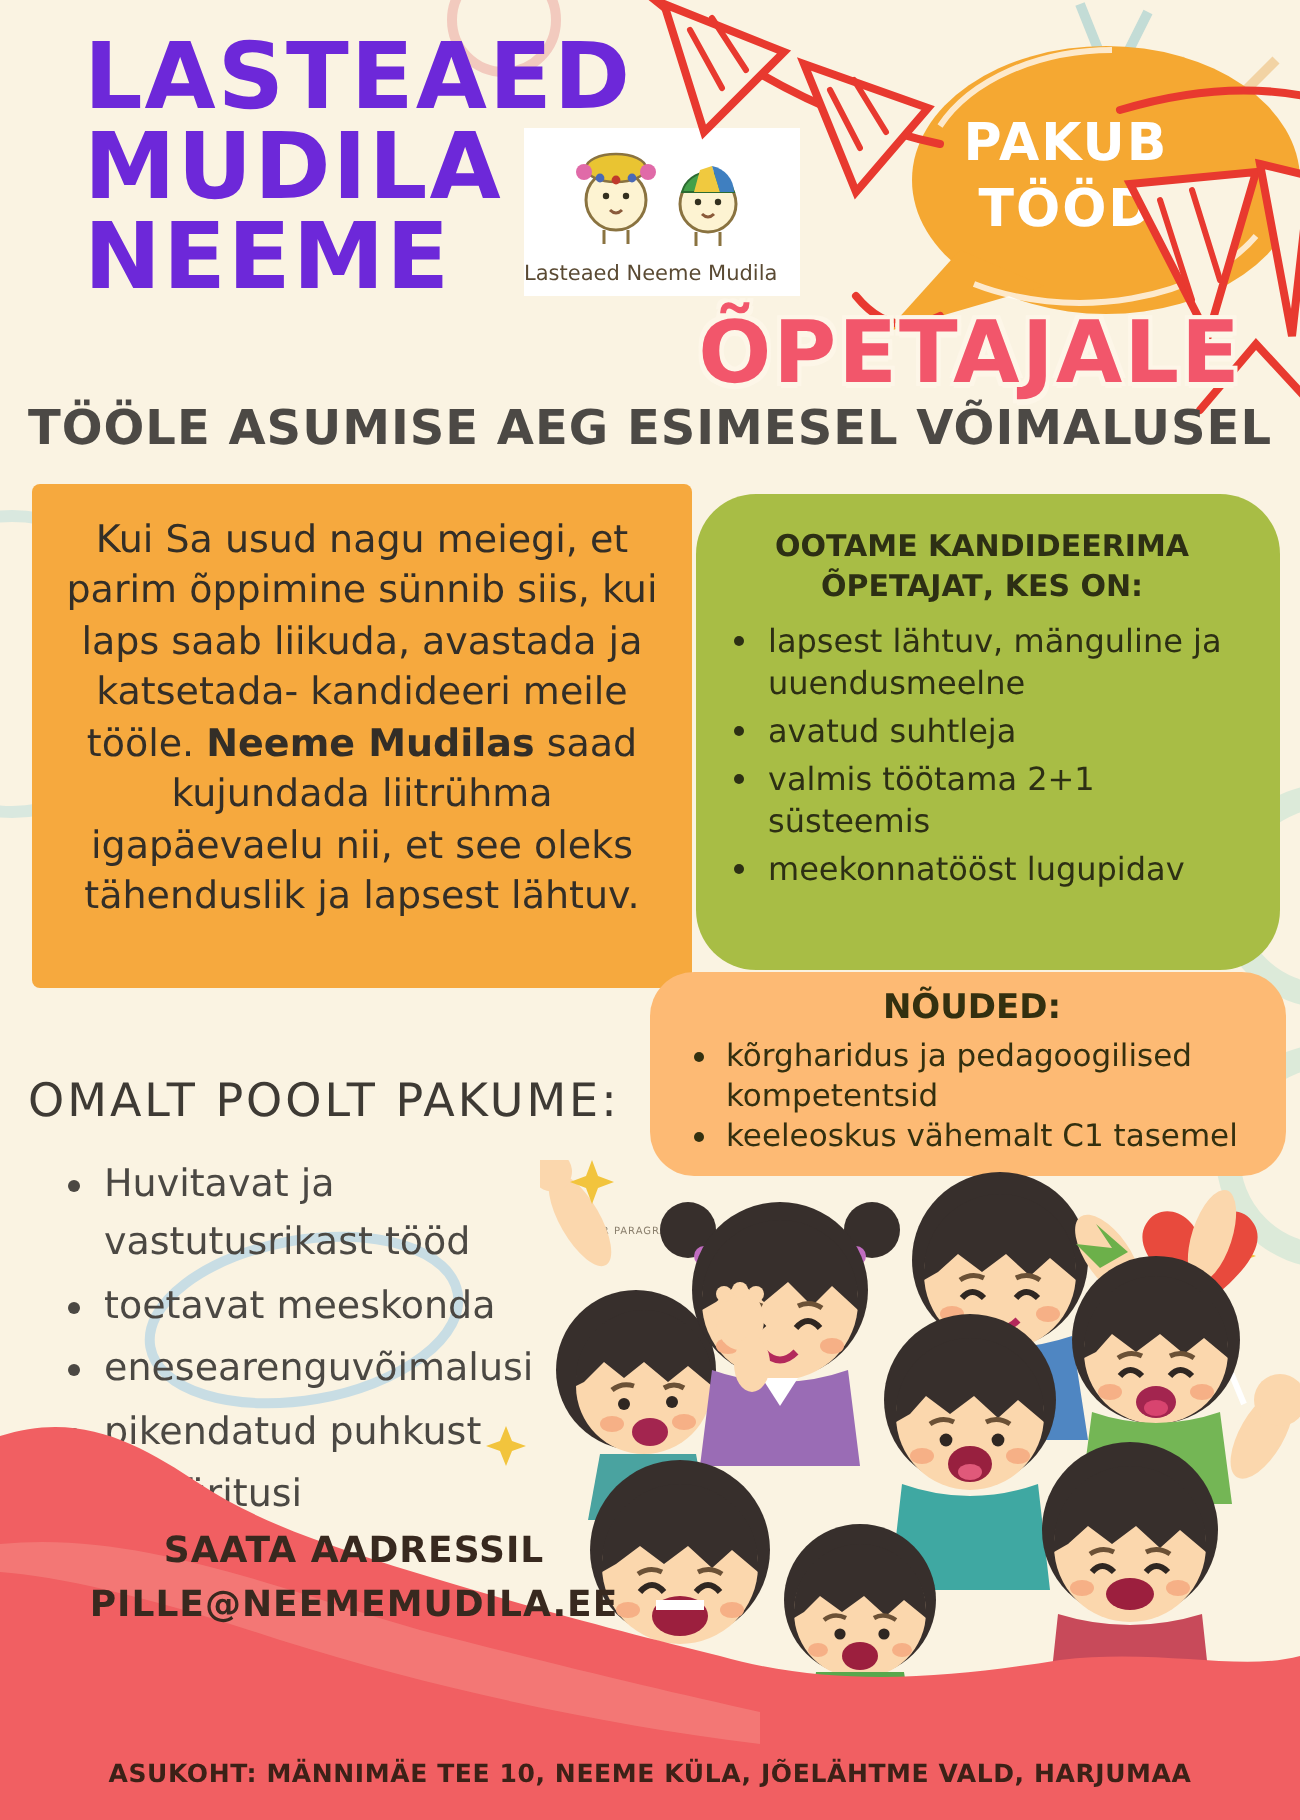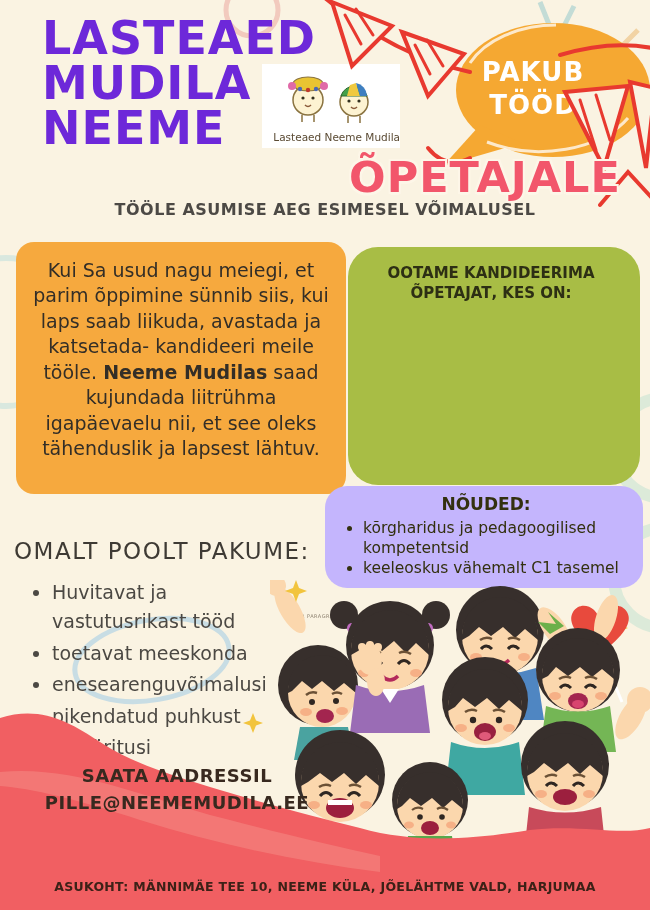--- a/index.html
+++ b/index.html
@@ -6,36 +6,36 @@
   body{font-family:"DejaVu Sans","Liberation Sans",sans-serif;}
   .poster{position:relative;width:650px;height:910px;background:#faf3e2;overflow:hidden;}
   .abs{position:absolute;}
   svg{display:block;}
   .layer{position:absolute;left:0;top:0;width:650px;height:910px;pointer-events:none;}
 
   
   .title{left:42px;top:16px;color:#6d28d9;font-weight:bold;font-size:46px;line-height:0.98;letter-spacing:1px;}
   
   .logo{left:262px;top:64px;width:138px;height:84px;background:#ffffff;}
-  .logo-caption{position:absolute;left:0;right:0;bottom:5px;text-align:right;font-size:10.5px;color:#5a4a33;}
+  .logo-caption{position:absolute;left:0;right:0;bottom:5px;text-align:left;font-size:10.5px;color:#5a4a33;}
   
   .bubble-text{left:438px;top:56px;width:190px;text-align:center;color:#ffffff;font-weight:bold;font-size:26px;line-height:1.25;letter-spacing:1px;}
   
   .role-heading{left:320px;top:152px;width:330px;text-align:center;color:#f2566b;font-weight:bold;font-size:43px;letter-spacing:1px;
     text-shadow:-2px -2px 0 #fdf6e8,2px -2px 0 #fdf6e8,-2px 2px 0 #fdf6e8,2px 2px 0 #fdf6e8,0 3px 0 #fdf6e8;}
-  .start-heading{left:0;top:200px;width:650px;text-align:center;color:#4c4945;font-weight:bold;font-size:16px;letter-spacing:0.5px;}
-  
-  .intro-box{left:16px;top:242px;width:330px;height:252px;background:#f6a93e;border-radius:18px;
+  .start-heading{left:0;top:200px;width:650px;text-align:center;color:#4c4945;font-weight:bold;font-size:24px;letter-spacing:0.5px;}
+  
+  .intro-box{left:16px;top:242px;width:330px;height:252px;background:#f6a93e;border-radius:4px;
     padding:16px 12px;box-sizing:border-box;text-align:center;color:#332e27;font-size:19px;line-height:1.34;}
   .candidate-box{left:348px;top:247px;width:292px;height:238px;background:#a8bd45;border-radius:30px;
     padding:16px 18px 0 12px;box-sizing:border-box;color:#2d2f14;}
   .candidate-box .bhead{text-align:center;font-size:15px;font-weight:600;line-height:1.35;}
   .candidate-box ul{margin:6px 0 0 0;padding-left:24px;font-size:16px;line-height:1.32;}
   .candidate-box li{margin-bottom:3px;}
-  .req-box{left:325px;top:486px;width:318px;height:102px;background:#c4b5fd;border-radius:22px;
+  .req-box{left:325px;top:486px;width:318px;height:102px;background:#fdba74;border-radius:22px;
     padding:8px 10px 12px 14px;box-sizing:border-box;color:#33300f;}
   .req-box .bhead{text-align:center;font-size:17px;font-weight:bold;}
   .req-box ul{margin:4px 0 0 0;padding-left:24px;font-size:15.5px;line-height:1.3;}
   
   .offer-heading{left:14px;top:538px;width:330px;color:#3e3a34;font-weight:normal;font-size:23px;letter-spacing:1.5px;}
   .offer-list{left:30px;top:578px;width:250px;color:#4b4843;font-size:19px;}
   .offer-list ul{margin:0;padding-left:22px;line-height:1.55;}
   .offer-list li{margin-bottom:2px;}
   
   .watermark{left:289px;top:613px;font-size:5px;color:#8a7f6d;letter-spacing:0.5px;}
@@ -123,20 +123,26 @@
 
   <div class="abs intro-box">
     <span>Kui Sa usud nagu meiegi, et parim õppimine sünnib siis, kui laps saab liikuda, avastada ja katsetada- kandideeri meile tööle. </span><b>Neeme Mudilas</b><span> saad kujundada liitrühma igapäevaelu nii, et see oleks tähenduslik ja lapsest lähtuv.</span>
   </div>
 
   <div class="abs candidate-box">
     <div class="bhead">
       <div>OOTAME KANDIDEERIMA</div>
       <div><b>ÕPETAJAT</b><span>, KES ON:</span></div>
     </div>
+    <ul>
+      <li>lapsest lähtuv, mänguline ja uuendusmeelne</li>
+      <li>avatud suhtleja</li>
+      <li>valmis töötama 2+1 süsteemis</li>
+      <li>meekonnatööst lugupidav</li>
+    </ul>
   </div>
 
   <div class="abs req-box">
     <div class="bhead">NÕUDED:</div>
     <ul>
       <li>kõrgharidus ja pedagoogilised kompetentsid</li>
       <li>keeleoskus vähemalt C1 tasemel</li>
     </ul>
   </div>
 

